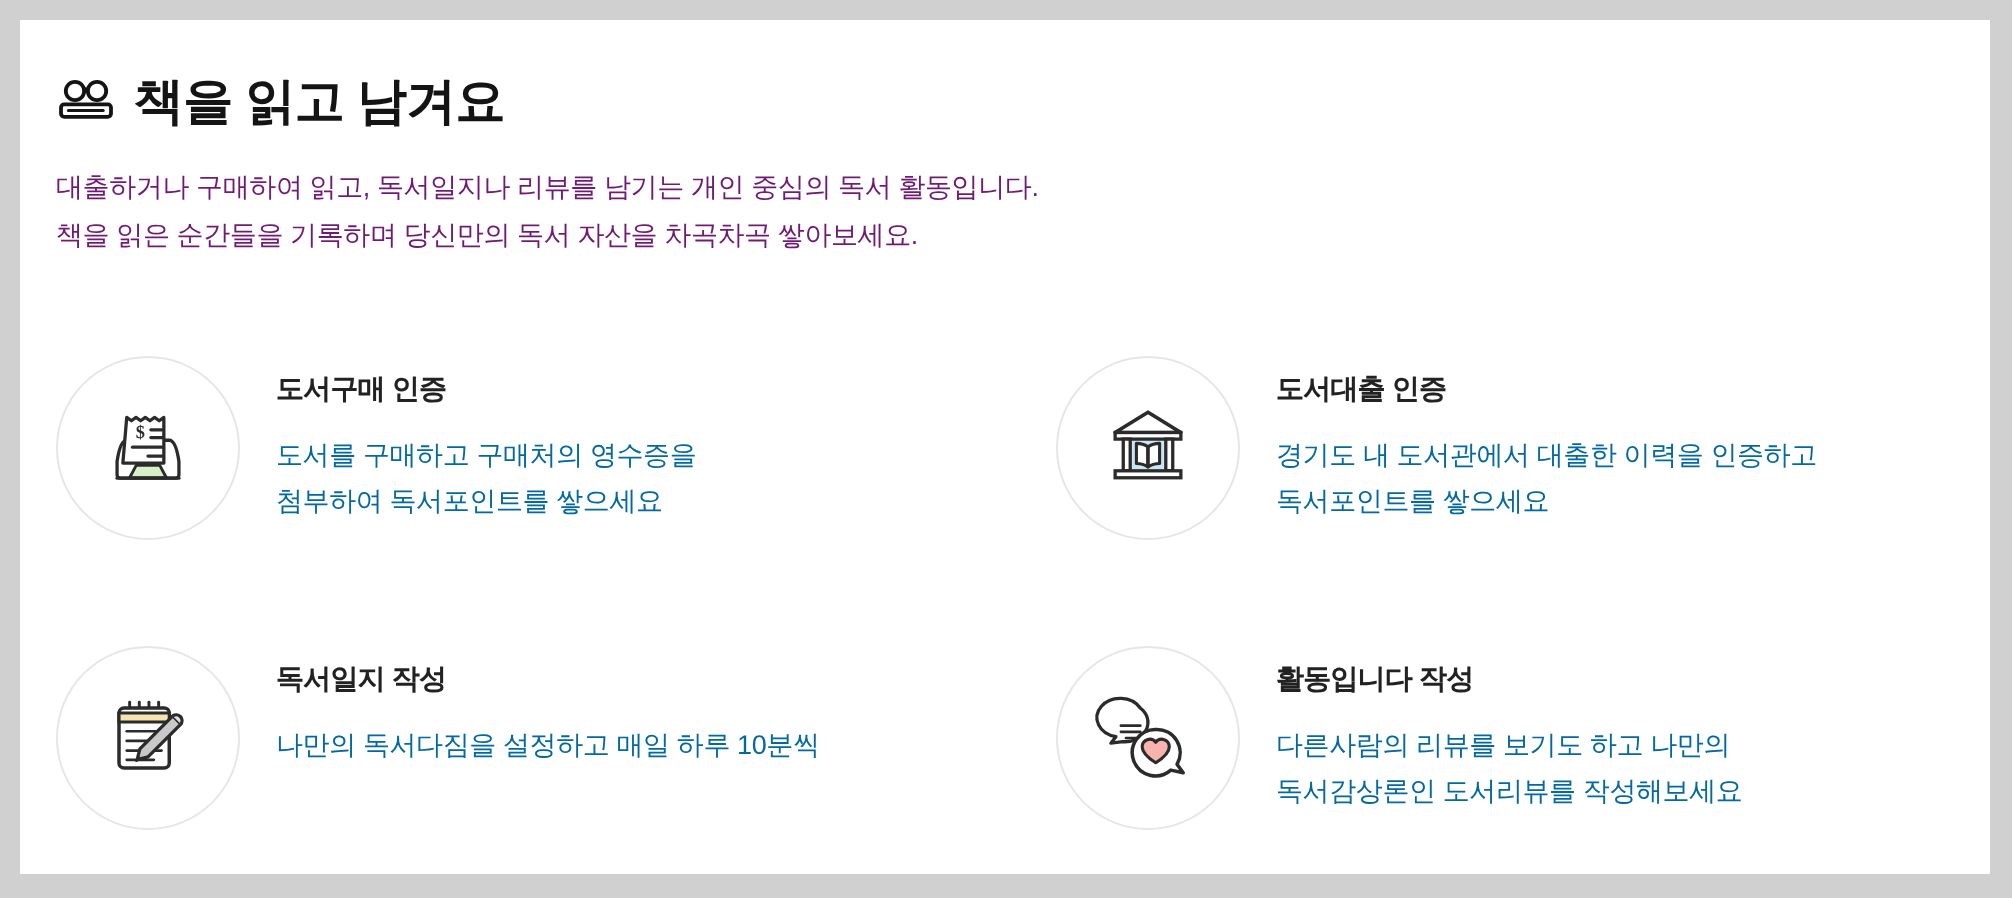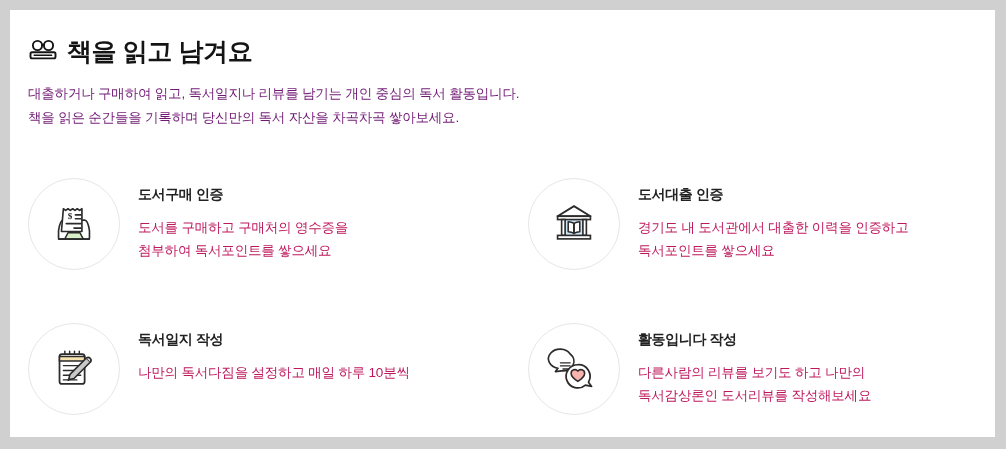--- a/index.html
+++ b/index.html
@@ -92,21 +92,21 @@
     font-size: 14px;
     font-weight: bold;
     color: #222222;
     letter-spacing: -0.4px;
     line-height: 1;
     white-space: nowrap;
   }
   .card-desc {
     margin-top: 15px;
     font-size: 13.5px;
-    color: #be185d;
+    color: #0369a1;
     line-height: 1.74;
     letter-spacing: -0.2px;
   }
   .card-desc div { white-space: nowrap; }
 </style>
 </head>
 <body>
 
 <div id="page">
 

